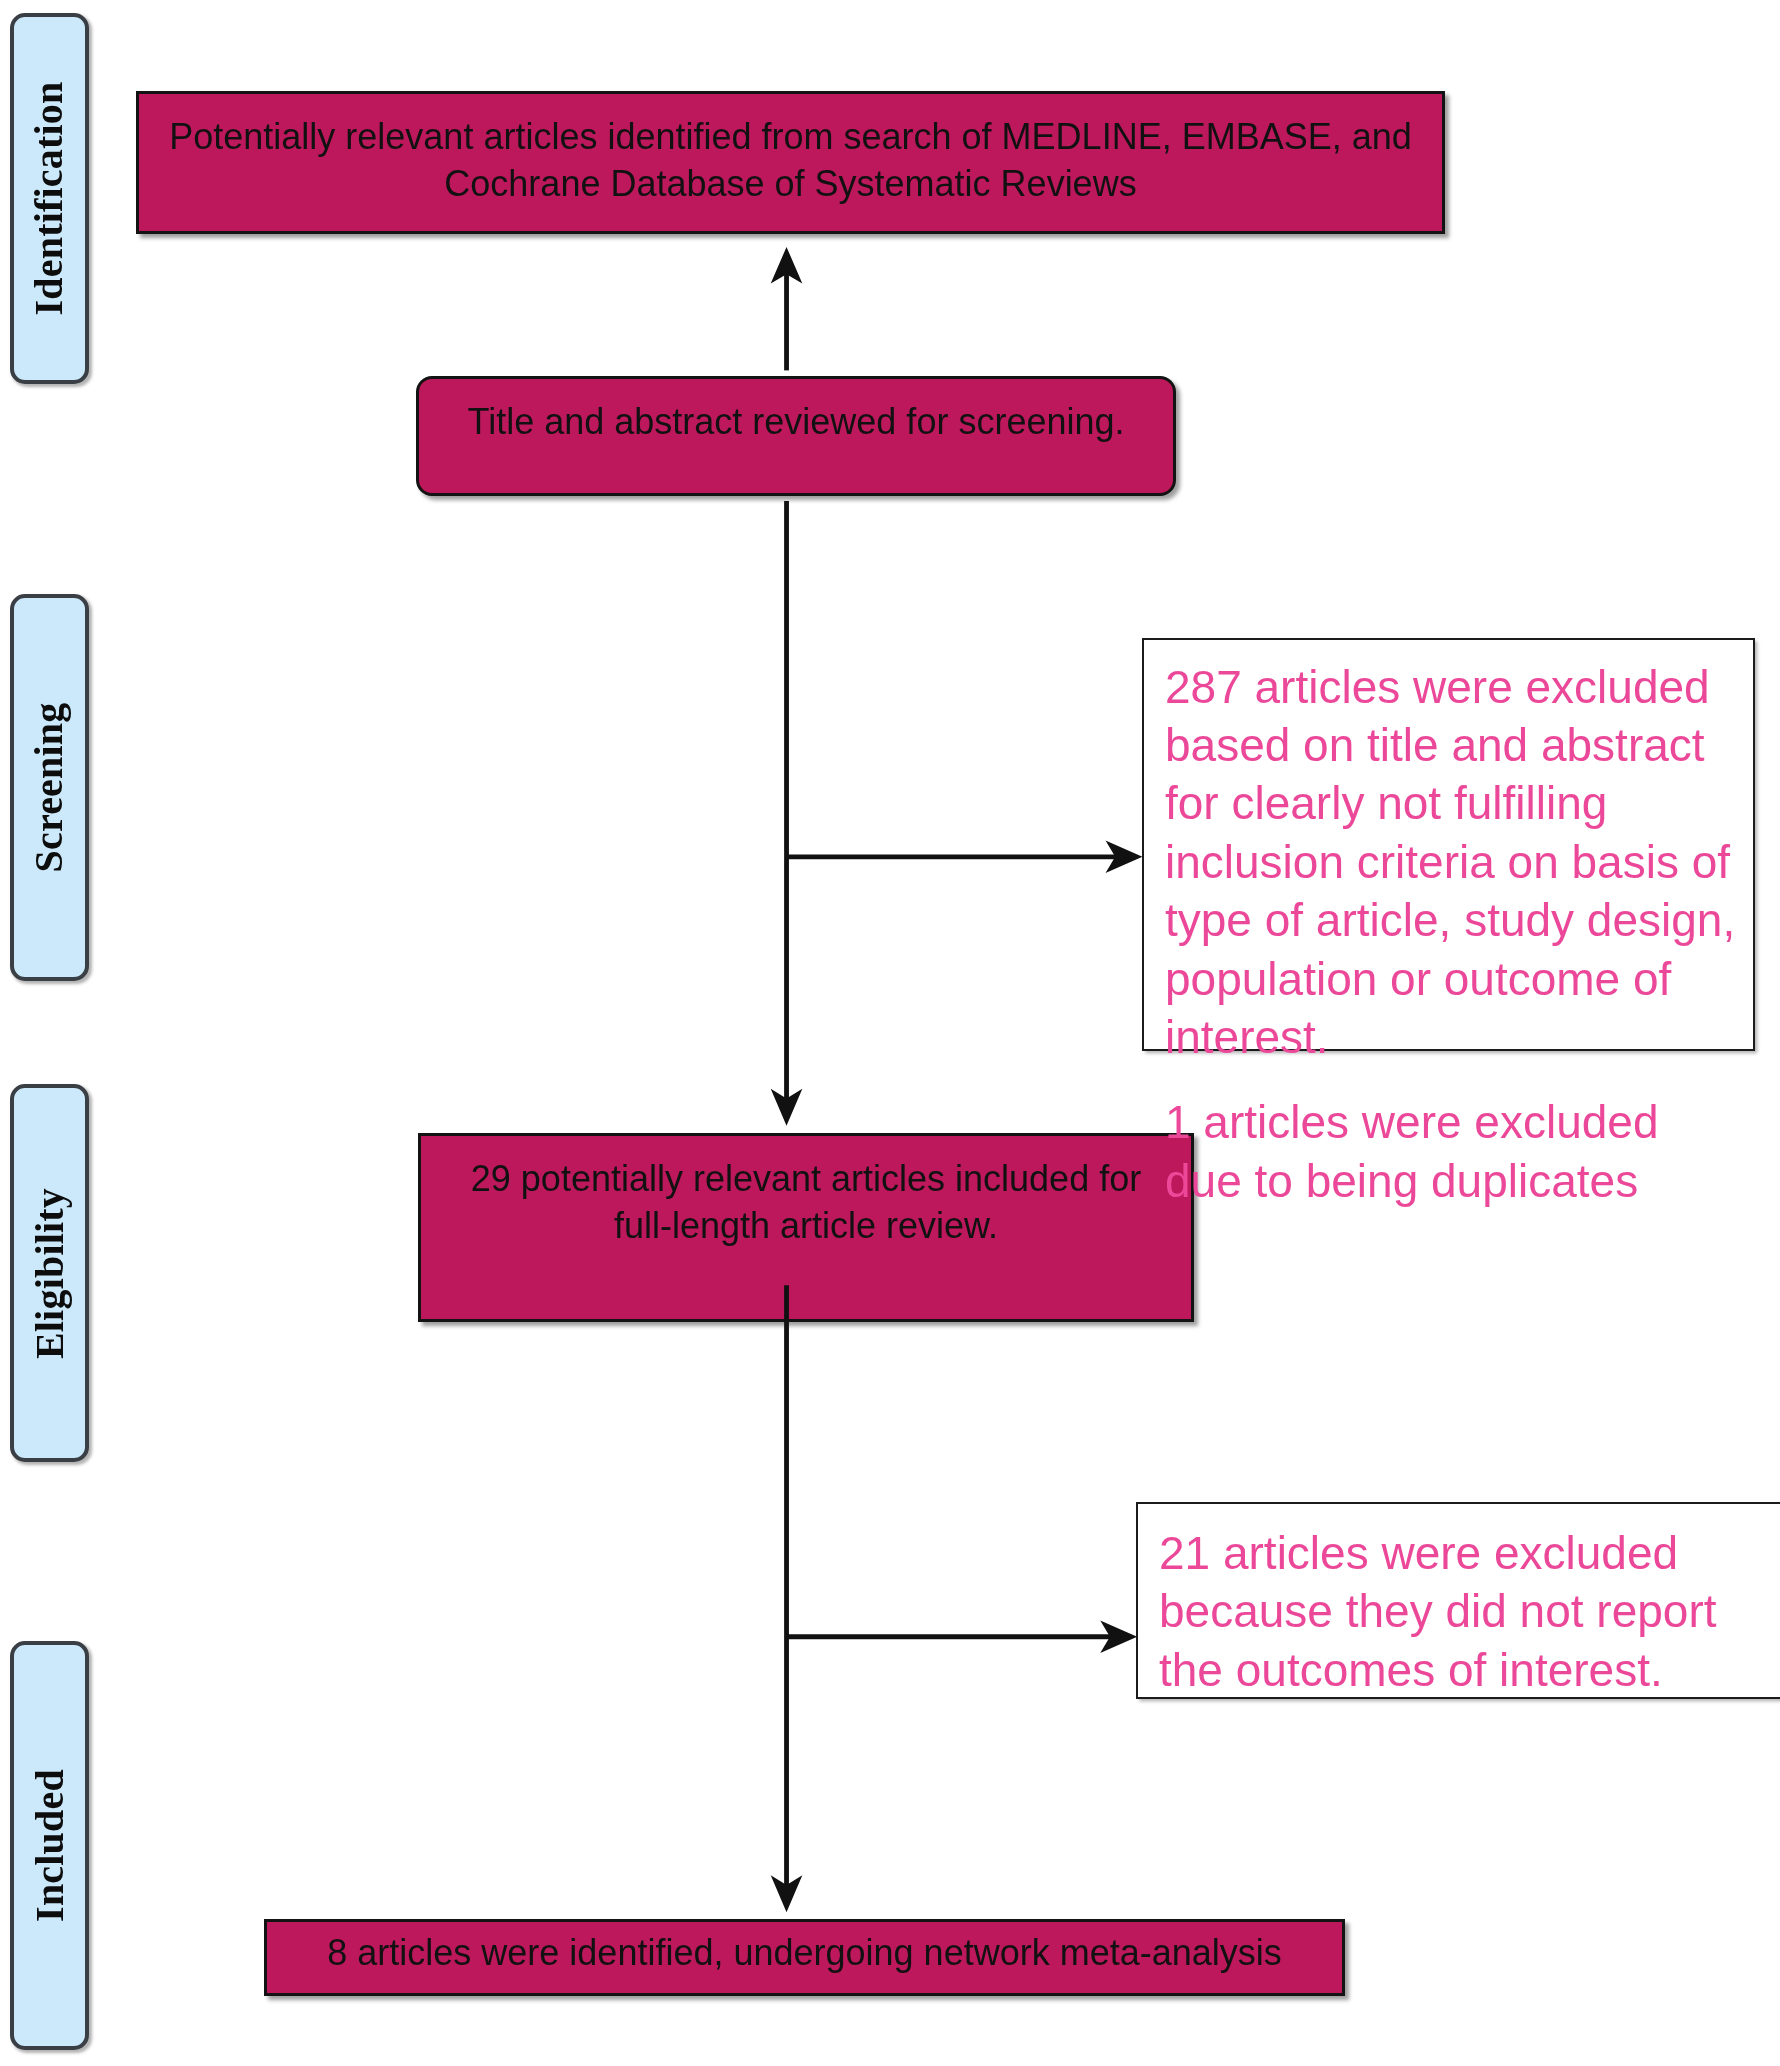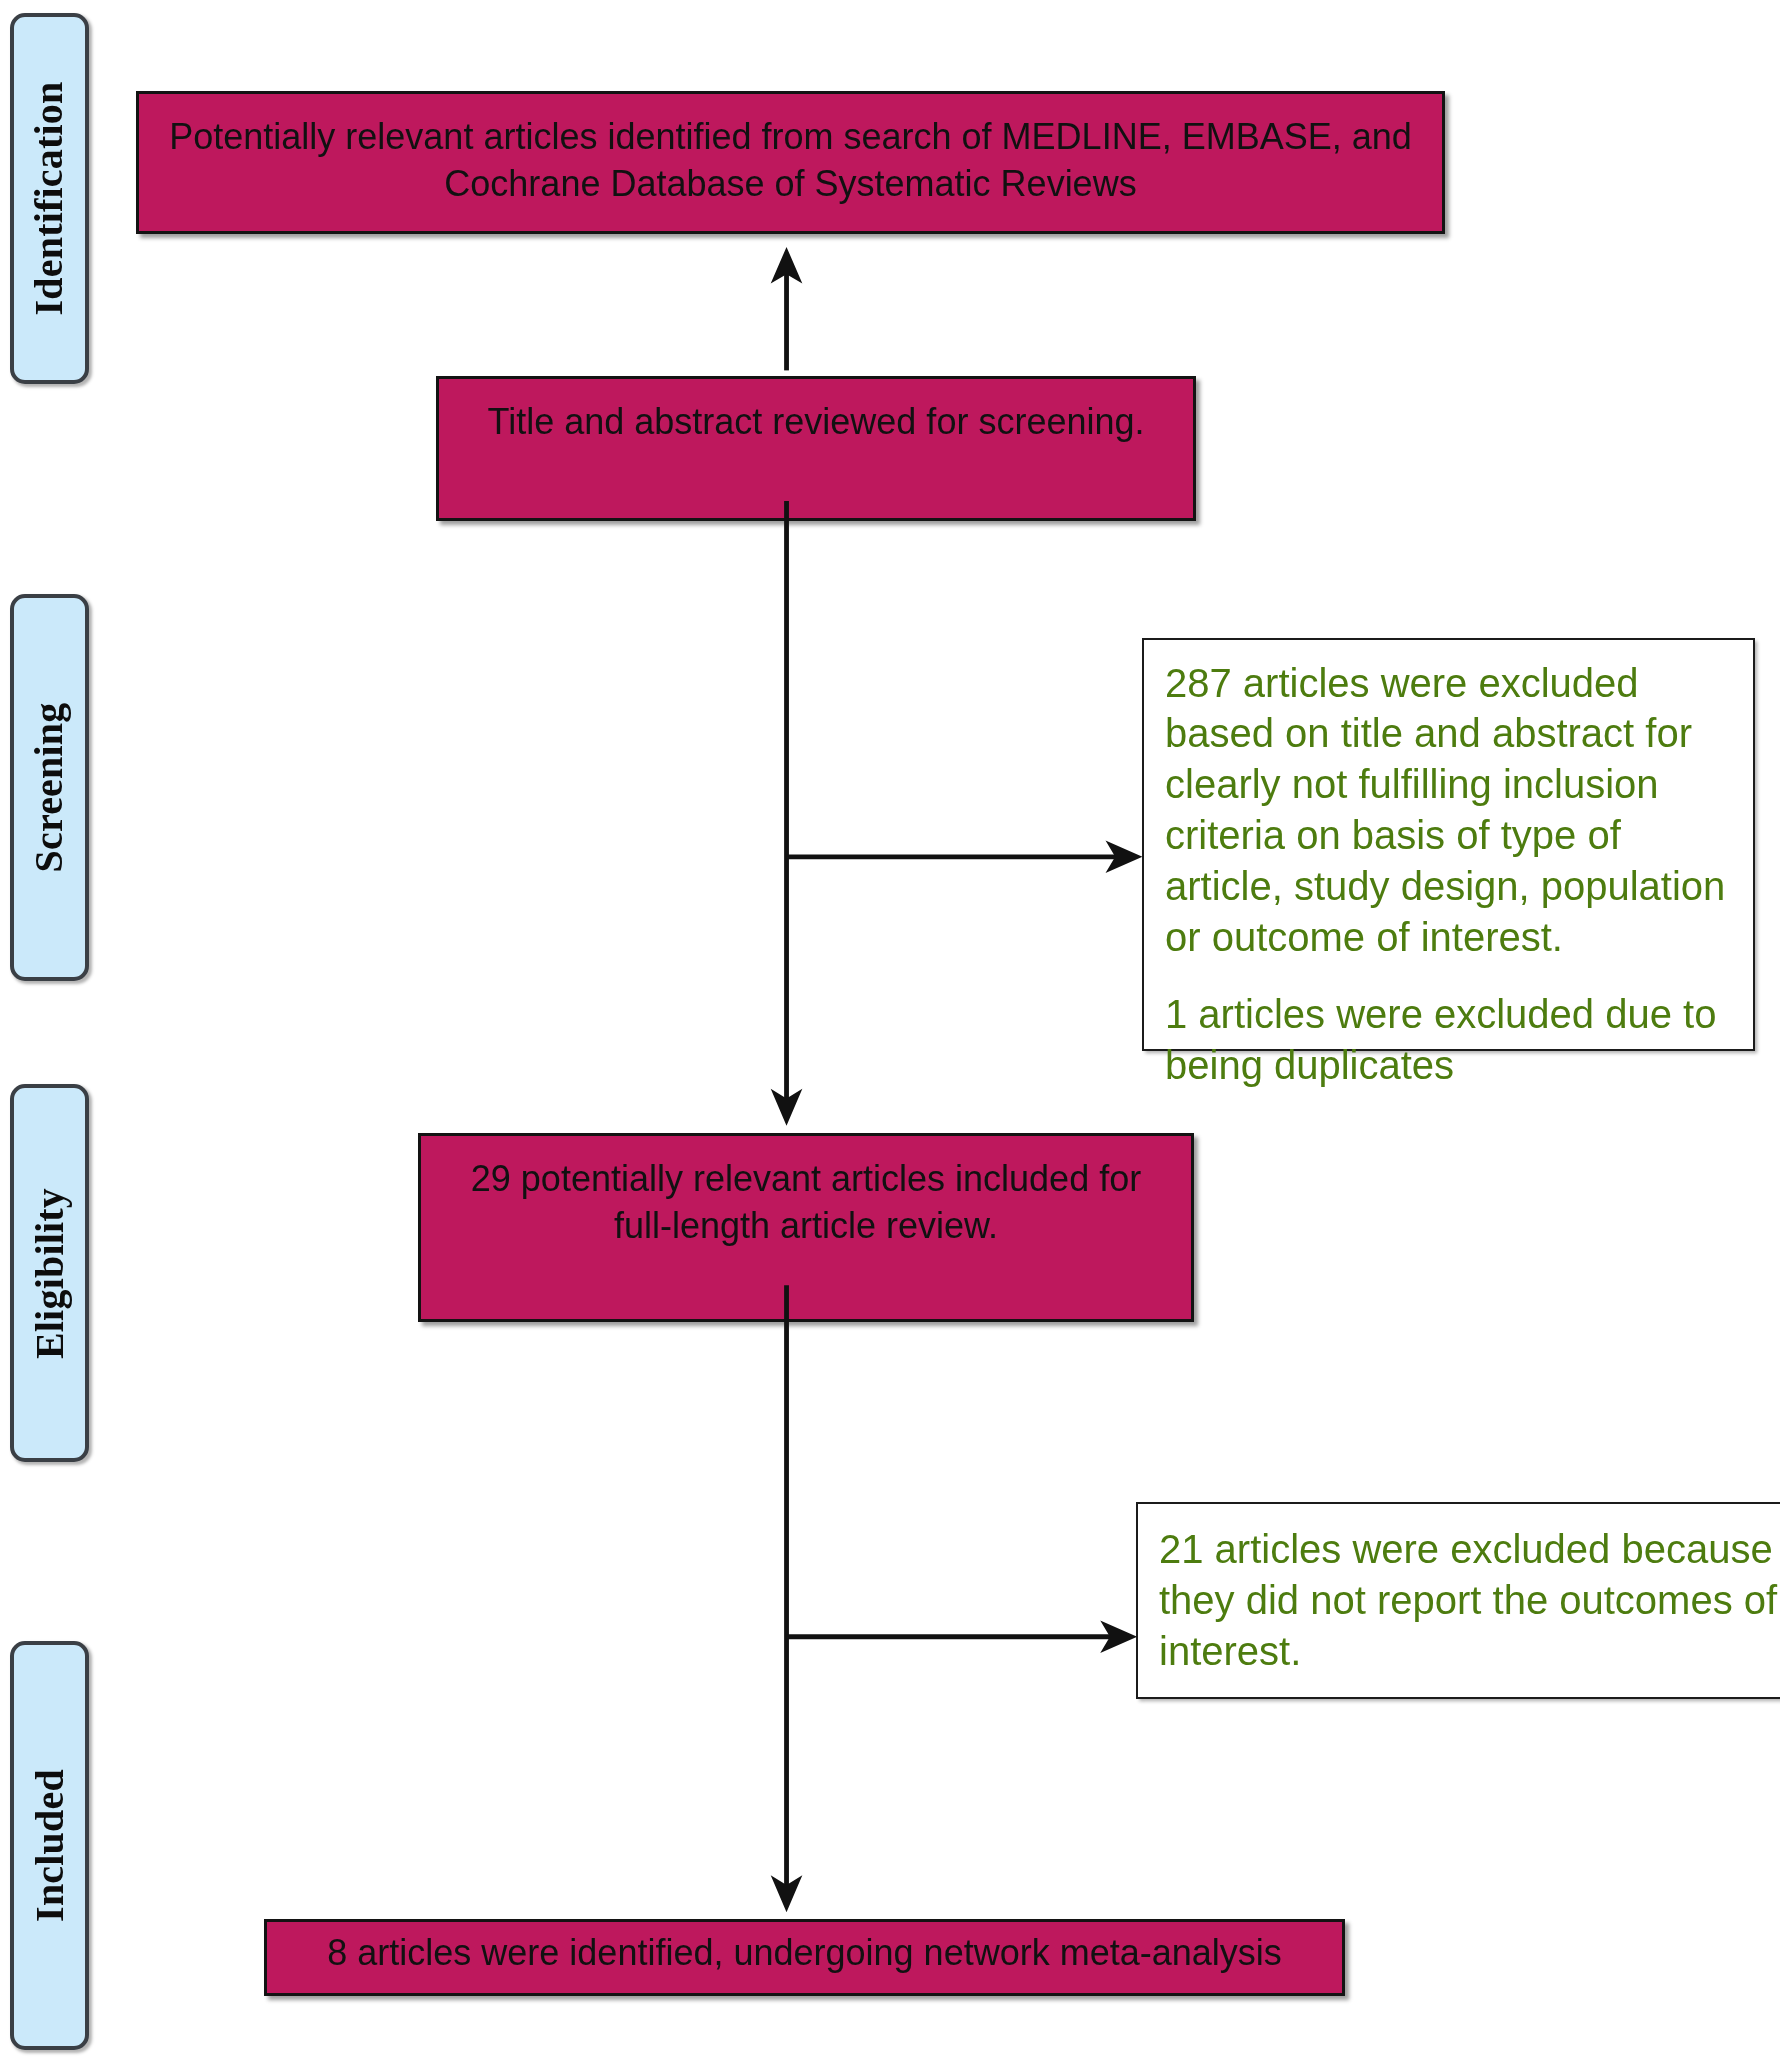--- a/index.html
+++ b/index.html
@@ -64,23 +64,23 @@
   .exclusion-box {
     position: absolute;
     box-sizing: border-box;
     background: #ffffff;
     border: 2.6px solid #1b1b1b;
     box-shadow: 3.1px 3.1px 3.5px rgba(0,0,0,0.30);
     padding: 17.6px 15px 13px 21px;
   }
   .exclusion-box .excl-para {
     font-family: "Liberation Sans", sans-serif;
-    font-size: 40px;
+    font-size: 46px;
     line-height: 1.27;
-    color: #4d7c0f;
+    color: #ec4899;
     text-align: left;
     white-space: pre-line;
     margin: 0;
   }
   .exclusion-box .excl-para + .excl-para {
     margin-top: 27px;
   }
 
   
   #connectors {
@@ -111,21 +111,21 @@
 
   <div class="phase-label" style="left:9.7px; top:1641px; width:79px; height:409px;">
     <span class="phase-text">Included</span>
   </div>
 
   <div class="flow-box" style="left:136px; top:91px; width:1309px; height:143px;">
     <span class="box-text">Potentially relevant articles identified from search of MEDLINE, EMBASE, and
 Cochrane Database of Systematic Reviews</span>
   </div>
 
-  <div class="flow-box" style="left:436px; top:376px; width:760px; height:145px;">
+  <div class="flow-box" style="left:416px; top:376px; width:760px; height:120px;border-radius:16px;">
     <span class="box-text">Title and abstract reviewed for screening.</span>
   </div>
 
   <div class="flow-box" style="left:418px; top:1133px; width:776px; height:189px;">
     <span class="box-text">29 potentially relevant articles included for
 full-length article review.</span>
   </div>
 
   <div class="flow-box" style="left:264px; top:1919px; width:1081px; height:77px; padding-top:8px;">
     <span class="box-text">8 articles were identified, undergoing network meta-analysis</span>

